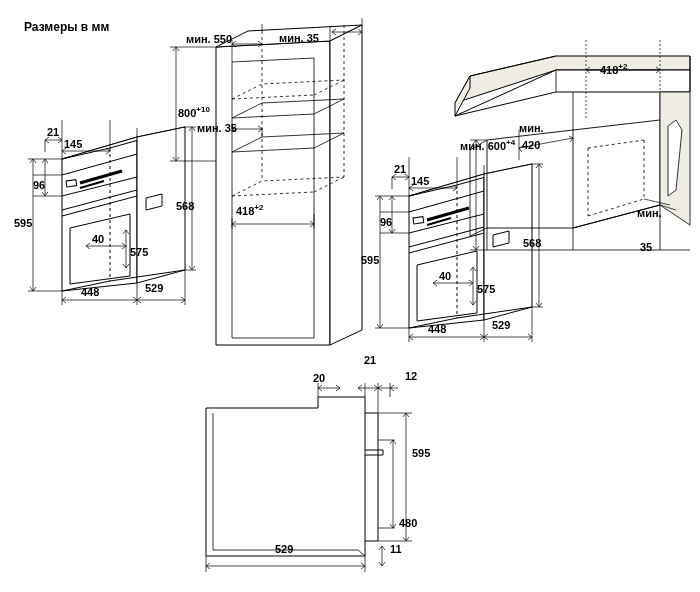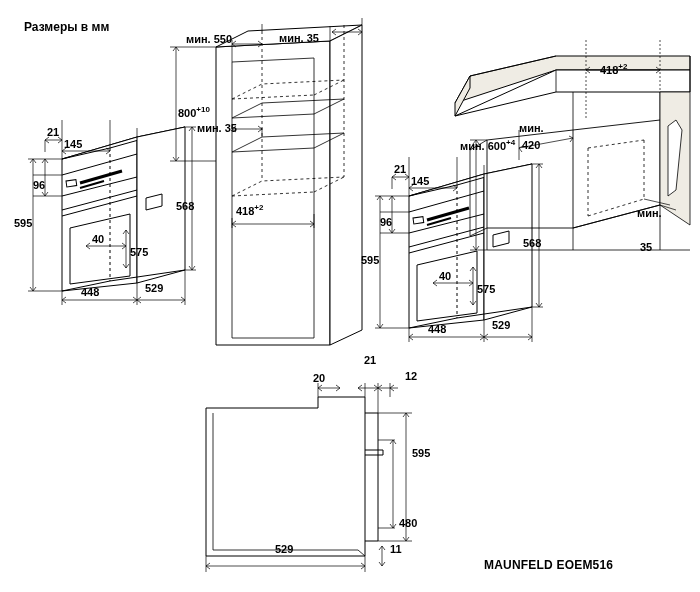--- a/index.html
+++ b/index.html
@@ -290,21 +290,20 @@
       <path d="M210,563 L206,566 L210,569" stroke-width="0.7"></path>
       <path d="M361,563 L365,566 L361,569" stroke-width="0.7"></path>
 
       <path d="M382,546 L382,566" stroke-width="0.7"></path>
       <path d="M379,550 L382,546 L385,550" stroke-width="0.7"></path>
       <path d="M379,562 L382,566 L385,562" stroke-width="0.7"></path>
     </g>
   </svg>
 
   <div class="title" style="left:24px;top:20px;">Размеры в мм</div>
-  <div class="brand" style="left:484px;top:558px;">MAUNFELD EOEM516</div>
 
   <div class="lbl" style="left:47px;top:127px;">21</div>
   <div class="lbl" style="left:64px;top:139px;">145</div>
   <div class="lbl" style="left:33px;top:180px;">96</div>
   <div class="lbl" style="left:14px;top:218px;">595</div>
   <div class="lbl" style="left:92px;top:234px;">40</div>
   <div class="lbl" style="left:130px;top:247px;">575</div>
   <div class="lbl" style="left:81px;top:287px;">448</div>
   <div class="lbl" style="left:145px;top:283px;">529</div>
   <div class="lbl" style="left:176px;top:201px;">568</div>

